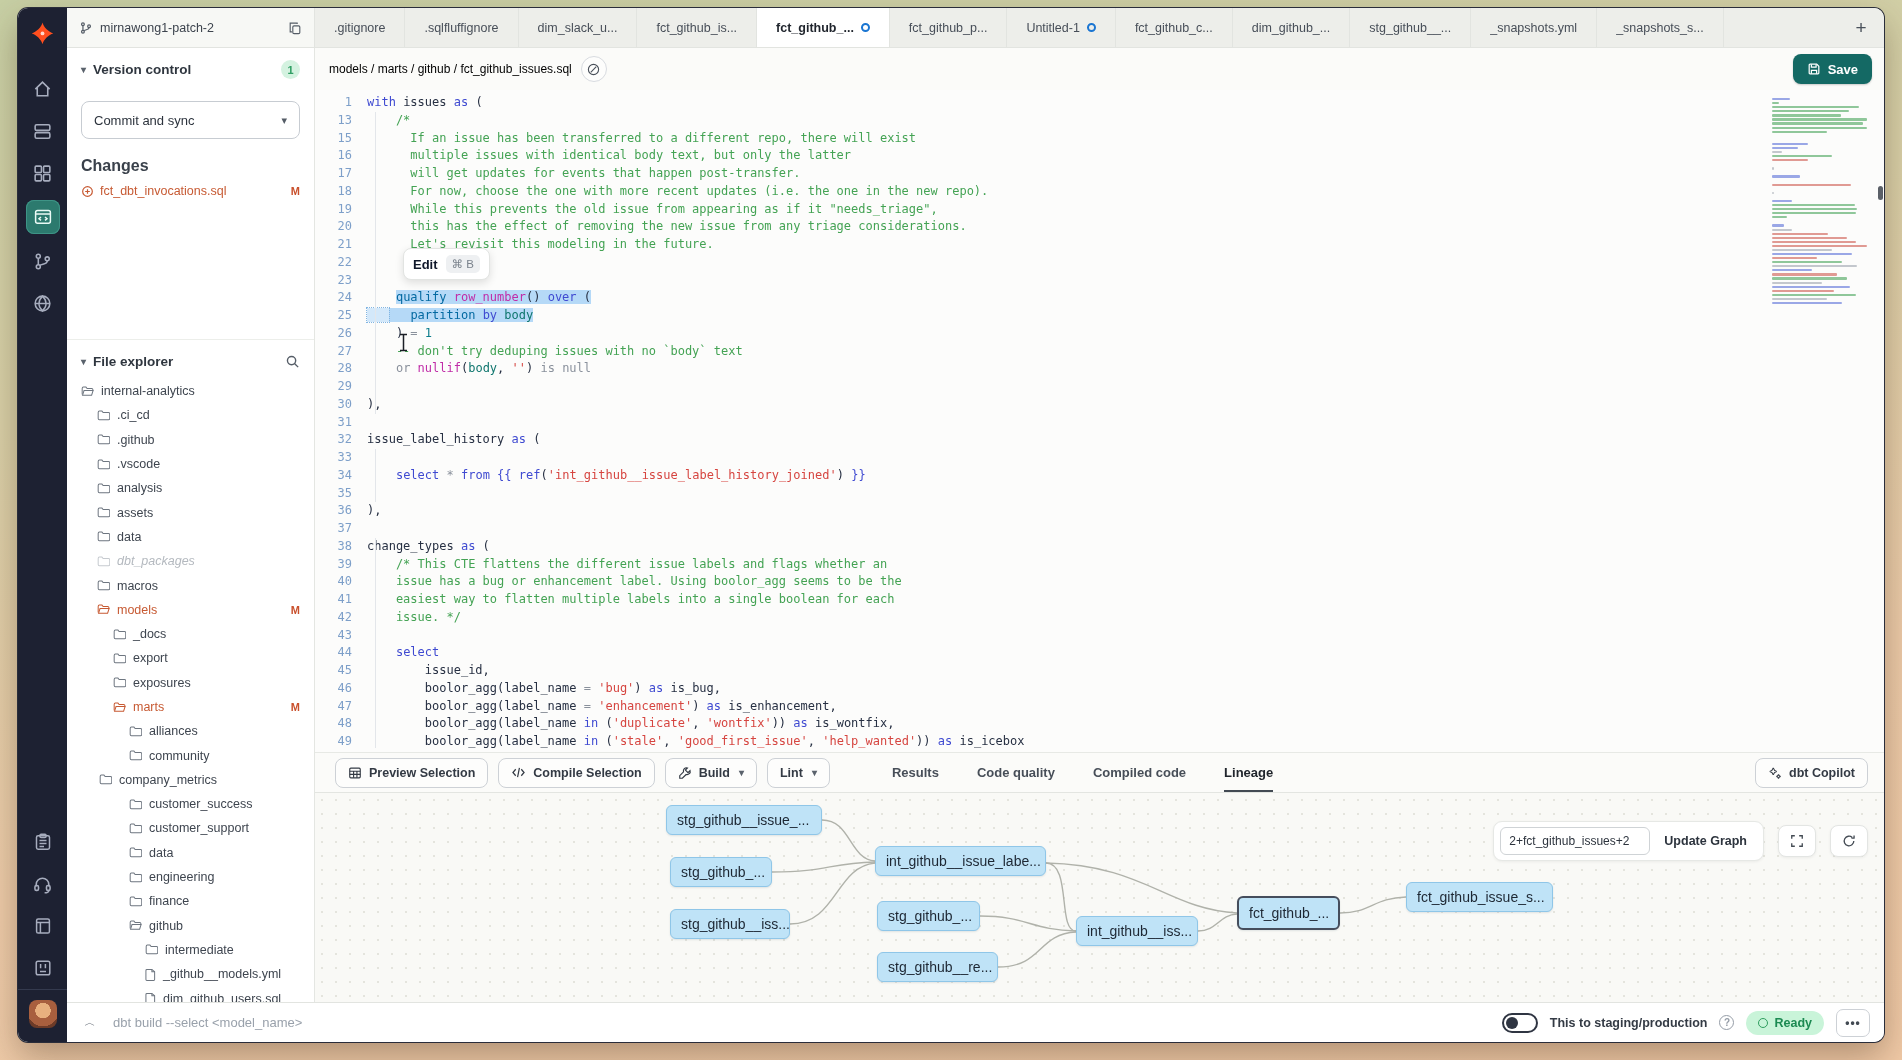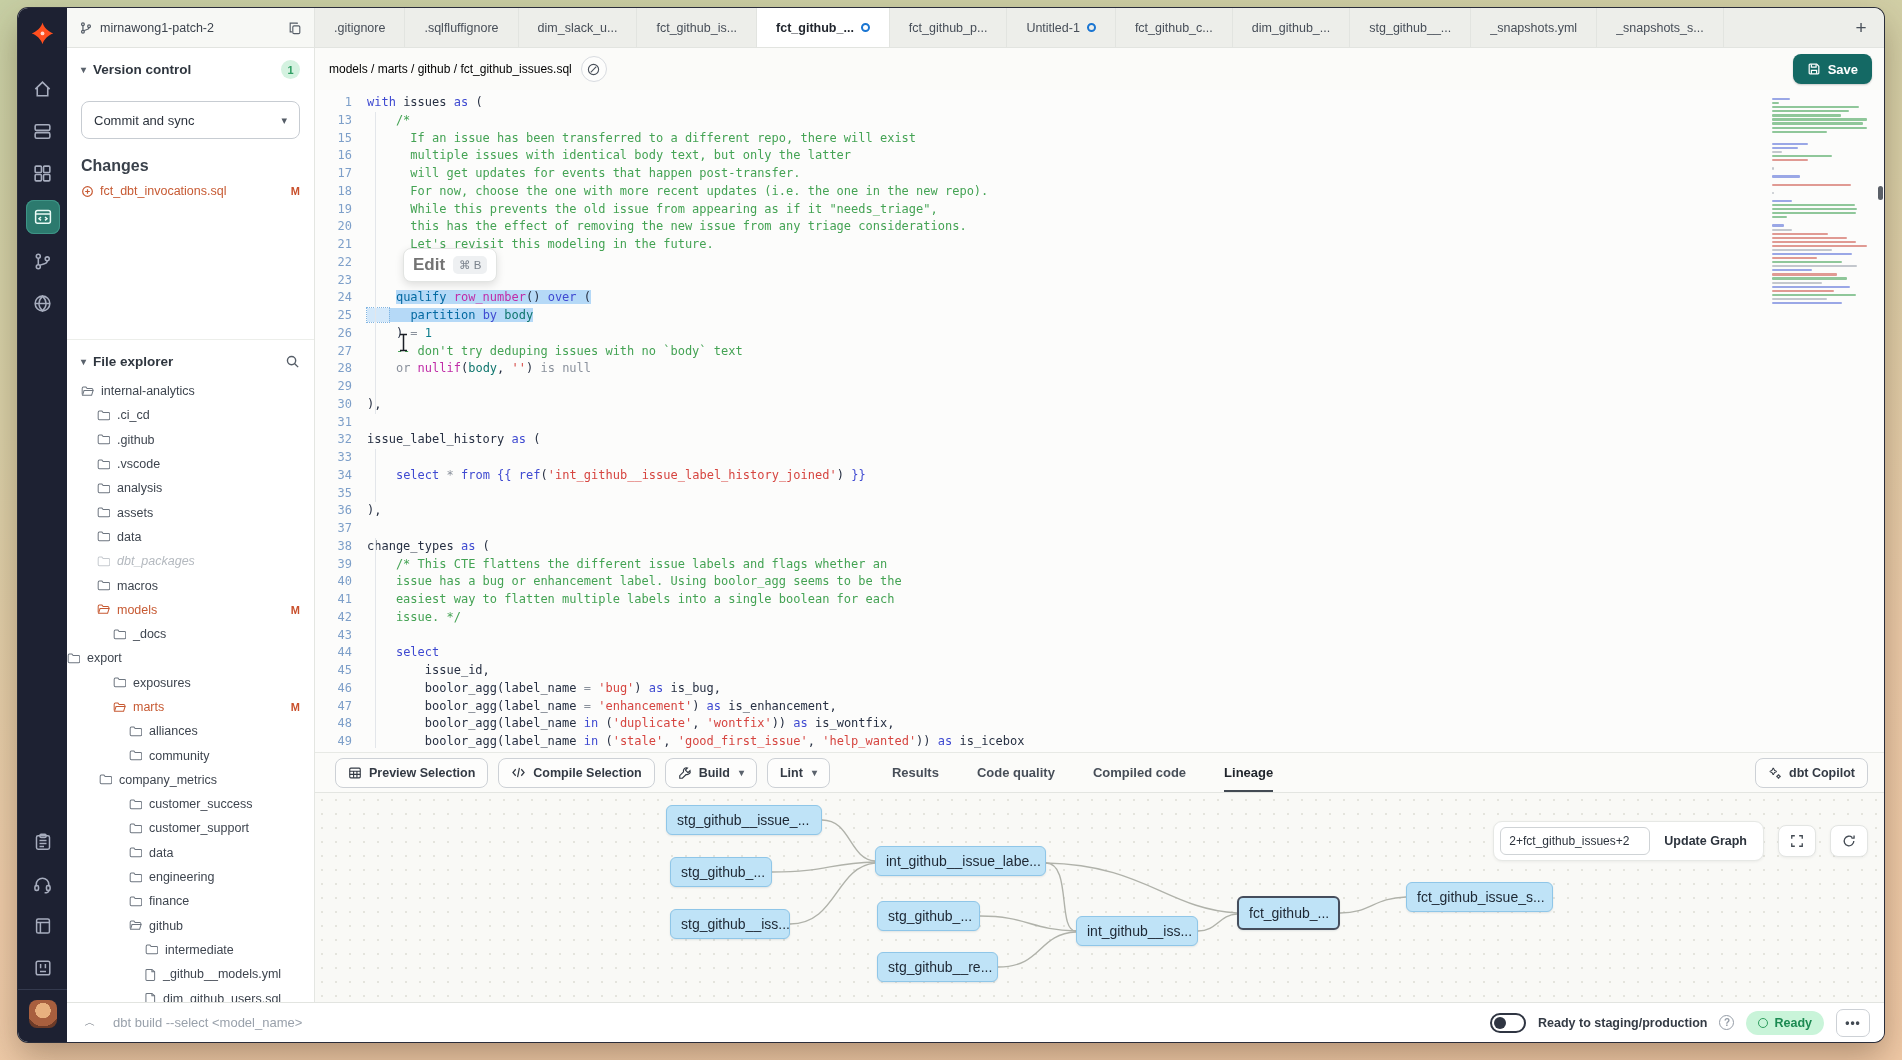--- a/index.html
+++ b/index.html
@@ -71,21 +71,21 @@
   .gnum { height:17.75px; font-size:12px; color:#7d9fc9; text-align:right; padding-right:15px; line-height:17.75px; }
   .code { flex:1; padding-top:4px; position:relative; min-width:0; }
   .cl { height:17.75px; line-height:17.75px; font-size:12px; white-space:pre; color:#273043; }
   .sg-k { color:#3f4ad1; } .sg-f { color:#c02ca8; } .sg-p { color:#0369a1; }
   .sg-s { color:#d64540; } .sg-c { color:#44a354; } .sg-o { color:#8a919c; }
   .sg-t { color:#273043; } .sg-n { color:#0d7d8c; } .sg-v { color:#0f766e; font-weight:400; }
   .sel { background:#b5d9f7; }
   .sg-selws { background:#d3e8fa; outline:1px dotted #82b5e2; }
   .guide { position:absolute; width:1px; background:#e3e6ea; left:68px; }
   .edittip { position:absolute; left:88px; top:158px; background:#fff; border:1px solid #e2e4e2; border-radius:8px; box-shadow:0 3px 8px rgba(0,0,0,.12); padding:6px 9px; display:flex; align-items:center; gap:8px; font-family:"Liberation Sans",sans-serif; }
-  .edittip .el { font-size:17px; font-weight:700; color:#737373; }
+  .edittip .el { font-size:13px; font-weight:700; color:#0f172a; }
   .edittip .kbd { background:#eef0f2; border-radius:5px; padding:2px 6px; font-size:11.5px; color:#7a828c; }
   .ibeam { position:absolute; left:83px; top:243px; }
   .minimap { position:absolute; right:12px; top:8px; width:100px; }
   .mrow { height:2.2px; margin-bottom:1.9px; border-radius:1px; }
   .scrollthumb { position:absolute; right:1px; top:96px; width:5px; height:14px; background:#5b6068; border-radius:3px; }
 
   .edtoolbar { height:40px; flex:none; border-top:1px solid #e7e9e5; display:flex; align-items:center; padding:0 16px 0 20px; gap:10px; background:#fbfbf9; }
   .tbtn { height:30px; border:1px solid #cdd1d6; border-radius:8px; background:#fdfdfc; display:flex; align-items:center; gap:7px; padding:0 12px; font-size:12.5px; font-weight:700; color:#333a44; }
   .tbtn .cv { font-size:10px; color:#5a626c; margin-left:2px; }
   .ttabs { display:flex; gap:38px; margin-left:52px; height:100%; align-items:center; }
@@ -377,21 +377,21 @@
                 <span class="mbadge">M</span>
               </div>
               <div class="trow" style="padding-left: 46px;">
                 <span style="display: flex;">
                   <svg width="13" height="11" viewBox="0 0 14 12" fill="none" stroke="currentColor" stroke-width="1.1">
                     <path d="M1.2 2.6c0-.8.6-1.4 1.3-1.4h2.8l1.3 1.5h5.9c.7 0 1.3.6 1.3 1.4v5.2c0 .8-.6 1.4-1.3 1.4H2.5c-.7 0-1.3-.6-1.3-1.4z"></path>
                   </svg>
                 </span>
                 <span>_docs</span>
               </div>
-              <div class="trow" style="">
+              <div class="trow" style="padding-left: 46px;">
                 <span style="display: flex;">
                   <svg width="13" height="11" viewBox="0 0 14 12" fill="none" stroke="currentColor" stroke-width="1.1">
                     <path d="M1.2 2.6c0-.8.6-1.4 1.3-1.4h2.8l1.3 1.5h5.9c.7 0 1.3.6 1.3 1.4v5.2c0 .8-.6 1.4-1.3 1.4H2.5c-.7 0-1.3-.6-1.3-1.4z"></path>
                   </svg>
                 </span>
                 <span>export</span>
               </div>
               <div class="trow" style="padding-left: 46px;">
                 <span style="display: flex;">
                   <svg width="13" height="11" viewBox="0 0 14 12" fill="none" stroke="currentColor" stroke-width="1.1">
@@ -761,21 +761,21 @@
 
       </div>
     </div>
 
     <div class="cmdbar">
       <span class="caret">︿</span>
       <span class="cmdtext">dbt build --select &lt;model_name&gt;</span>
       <span class="toggle">
           <span class="knob"></span>
         </span>
-      <span class="deferlbl">Ready to staging/production</span>
+      <span class="deferlbl">This to staging/production</span>
       <span class="helpc">?</span>
       <span class="readypill">
           <span class="ring"></span>
           <span>Ready</span>
         </span>
       <span class="morebtn">•••</span>
     </div>
 
   </div>
 </div>

